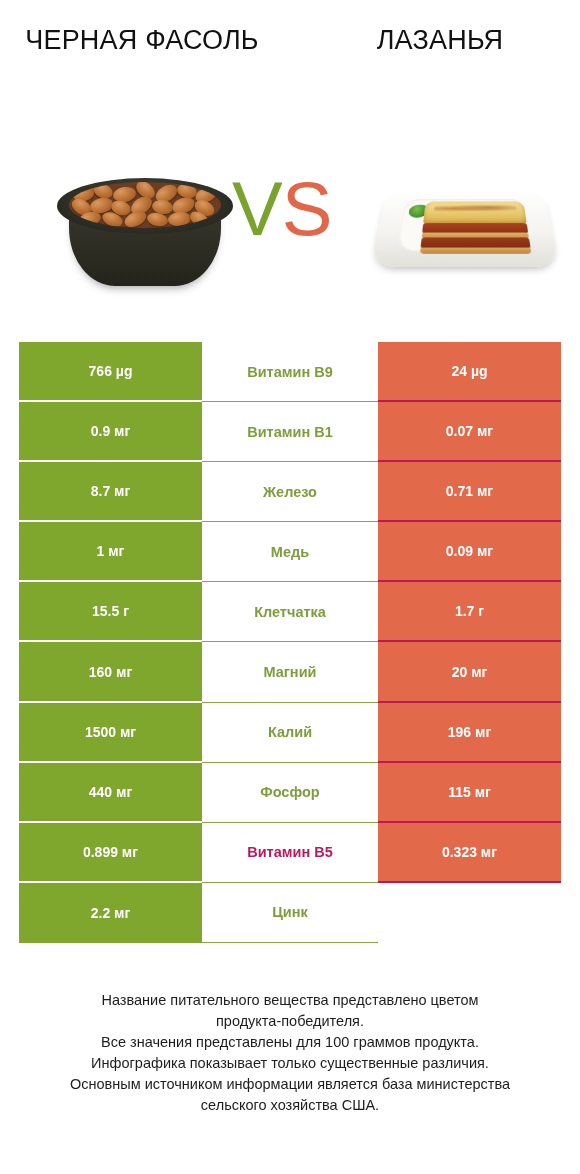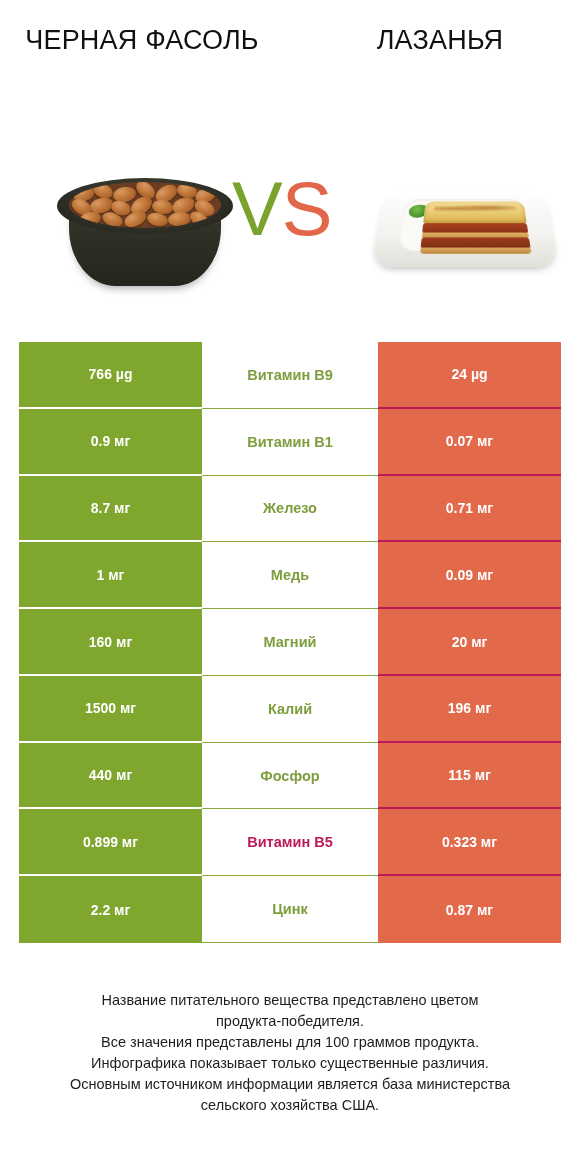--- a/index.html
+++ b/index.html
@@ -323,20 +323,25 @@
       <div class="cell cell-left">8.7 мг</div>
       <div class="cell cell-mid" style="color: rgb(126, 158, 61);">Железо</div>
       <div class="cell cell-right">0.71 мг</div>
     </div>
     <div class="row">
       <div class="cell cell-left">1 мг</div>
       <div class="cell cell-mid" style="color: rgb(126, 158, 61);">Медь</div>
       <div class="cell cell-right">0.09 мг</div>
     </div>
     <div class="row">
+      <div class="cell cell-left">15.5 г</div>
+      <div class="cell cell-mid" style="color: rgb(126, 158, 61);">Клетчатка</div>
+      <div class="cell cell-right">1.7 г</div>
+    </div>
+    <div class="row">
       <div class="cell cell-left">160 мг</div>
       <div class="cell cell-mid" style="color: rgb(126, 158, 61);">Магний</div>
       <div class="cell cell-right">20 мг</div>
     </div>
     <div class="row">
       <div class="cell cell-left">1500 мг</div>
       <div class="cell cell-mid" style="color: rgb(126, 158, 61);">Калий</div>
       <div class="cell cell-right">196 мг</div>
     </div>
     <div class="row">
@@ -345,21 +350,20 @@
       <div class="cell cell-right">115 мг</div>
     </div>
     <div class="row">
       <div class="cell cell-left">0.899 мг</div>
       <div class="cell cell-mid" style="color: #be185d;">Витамин B5</div>
       <div class="cell cell-right">0.323 мг</div>
     </div>
     <div class="row">
       <div class="cell cell-left">2.2 мг</div>
       <div class="cell cell-mid" style="color: rgb(126, 158, 61);">Цинк</div>
-      <div class="cell cell-right">0.87 мг</div>
     </div>
   </div>
 
 <div class="footer">
   <p>Название питательного вещества представлено цветом</p>
   <p>продукта-победителя.</p>
   <p>Все значения представлены для 100 граммов продукта.</p>
   <p>Инфографика показывает только существенные различия.</p>
   <p>Основным источником информации является база министерства</p>
   <p>сельского хозяйства США.</p>

